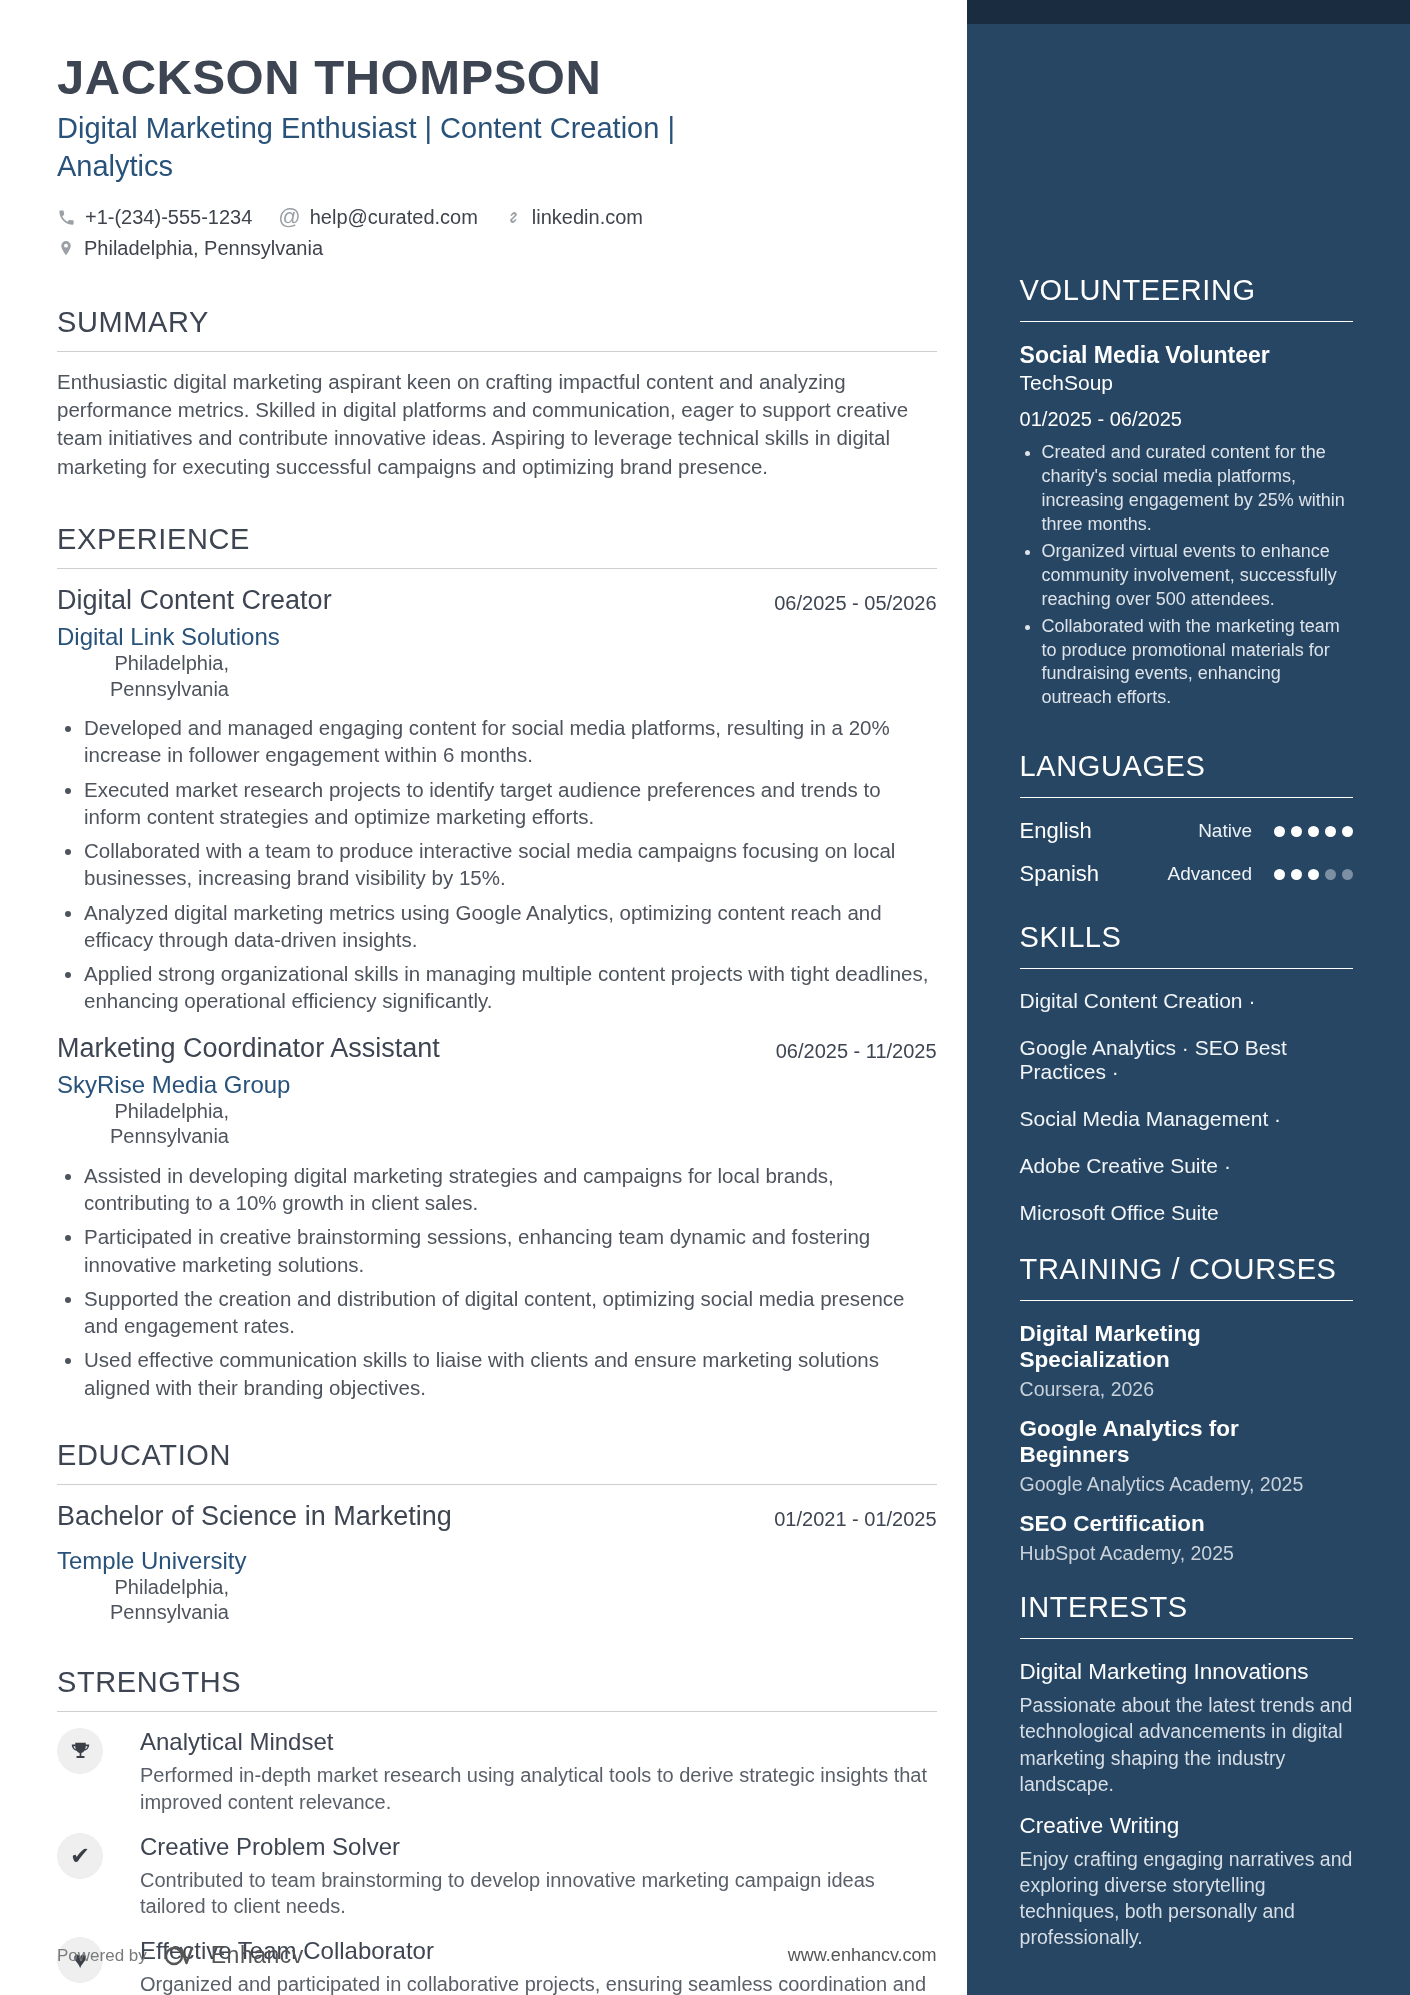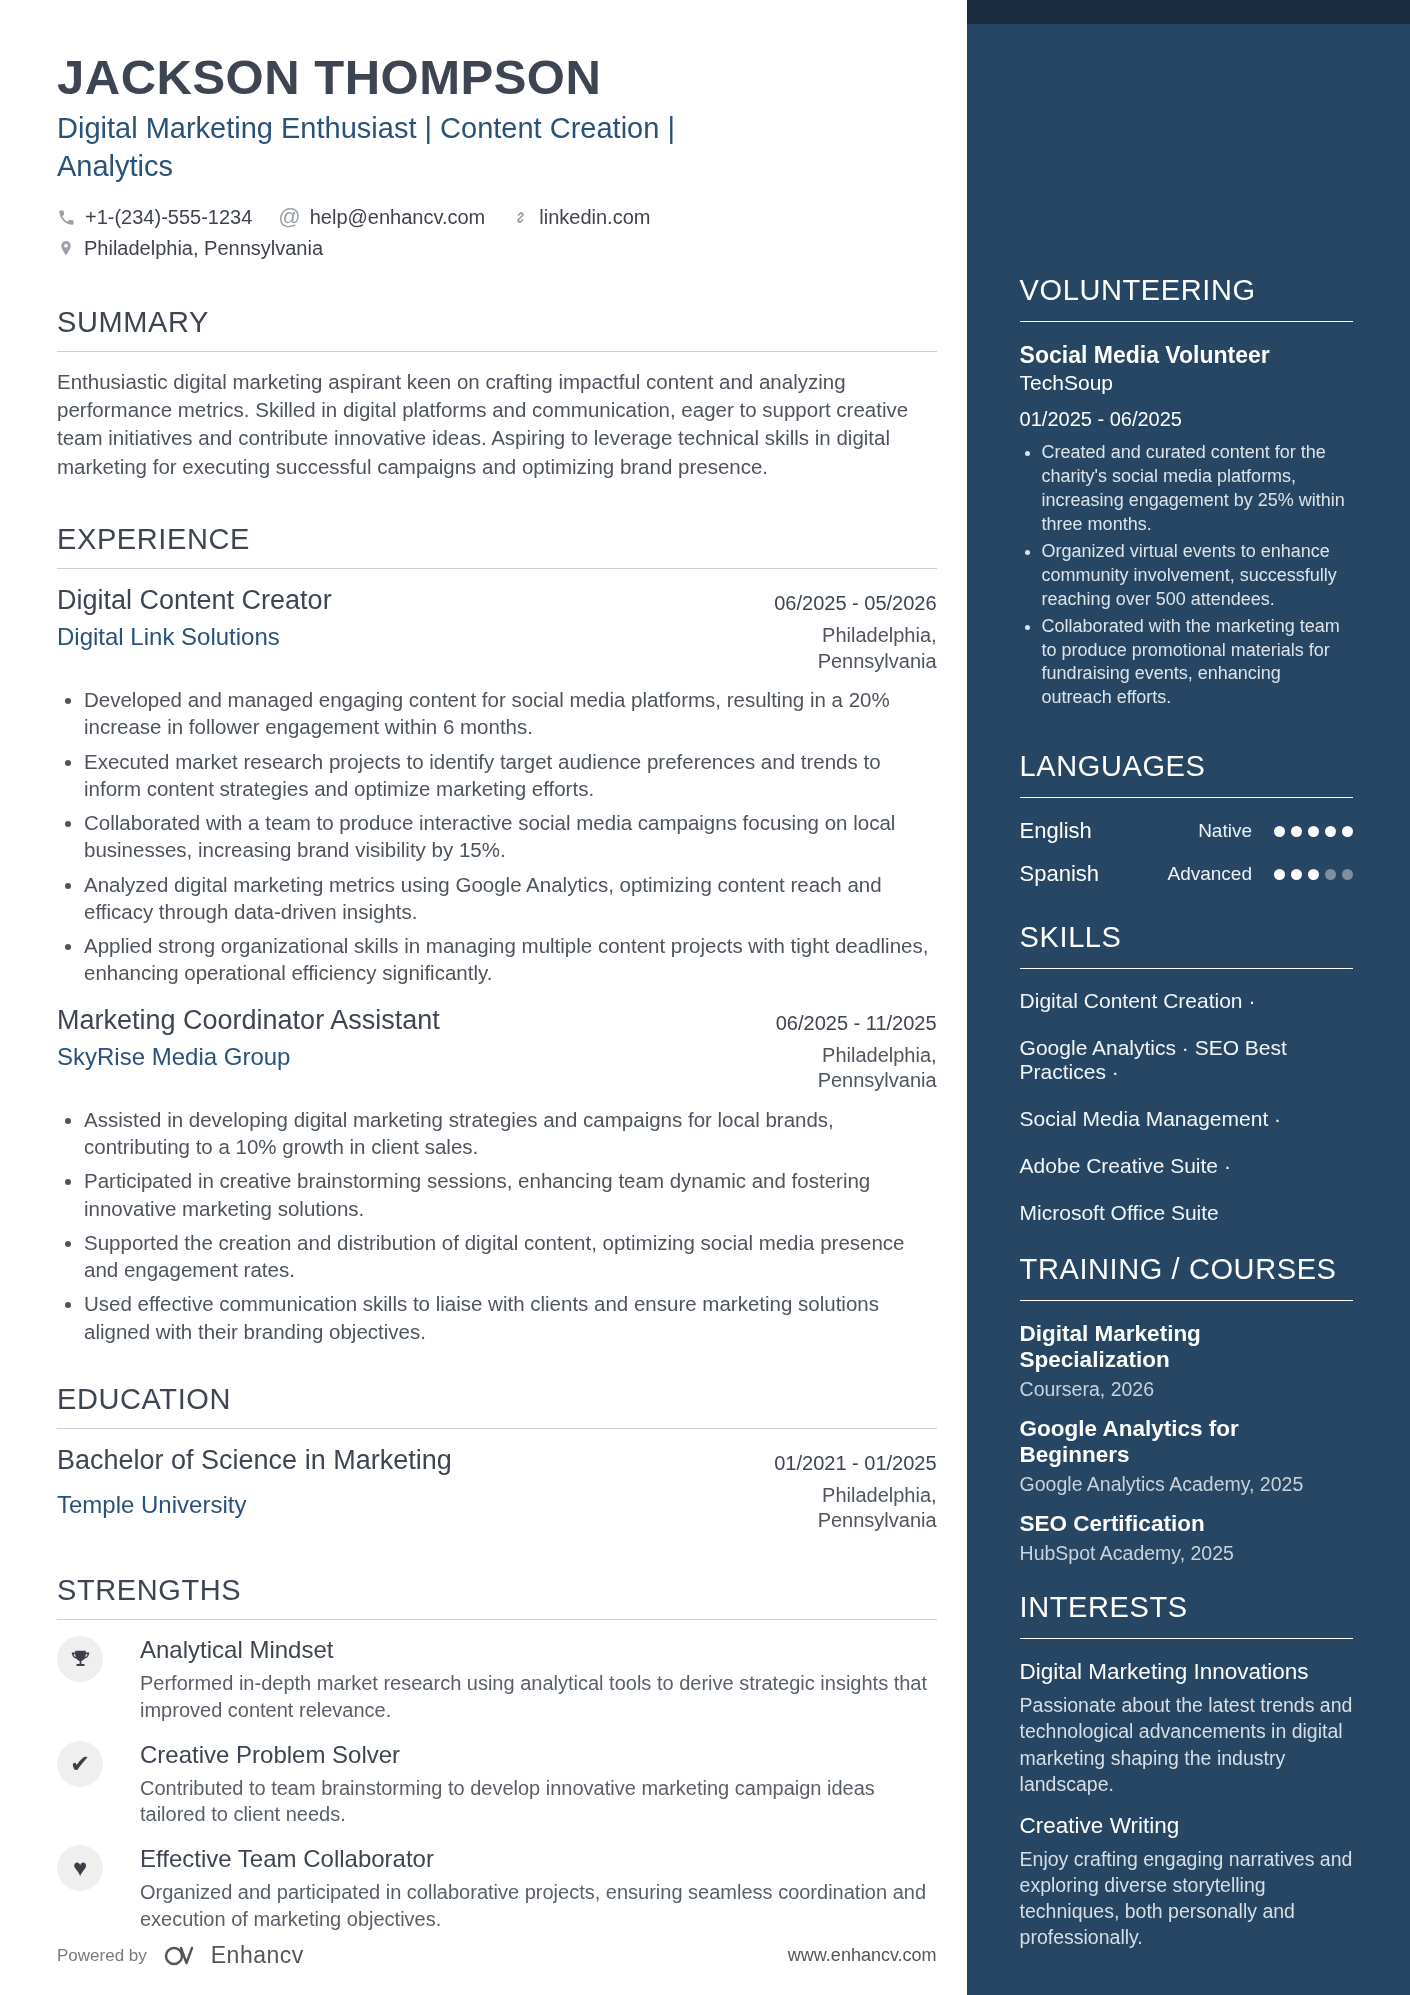--- a/index.html
+++ b/index.html
@@ -28,21 +28,21 @@
   h2.sec { font-size:29px; font-weight:400; color:#3e4552; letter-spacing:0.6px;
            padding-bottom:12px; border-bottom:1px solid #cfcfcf; margin:0 0 16px; }
   .summary h2.sec { margin-top:46px; }
   .summary p { margin:0; font-size:20.5px; line-height:1.38; color:#4e545d; }
 
   .experience h2.sec { margin-top:42px; }
   .job + .job { margin-top:18px; }
   .row-split { display:flex; justify-content:space-between; align-items:flex-start; }
   .job-title { font-size:27px; color:#3e4552; }
   .job-dates { font-size:20px; color:#3e4552; white-space:nowrap; padding-top:7px; }
-  .job-sub { margin-top:7px; }
+  .job-sub { margin-top:7px;flex-direction:column; }
   .company { font-size:24px; color:#29527a; }
   .loc { font-size:20px; color:#4e545d; text-align:right; width:172px; line-height:1.28; }
   ul.bullets { margin:12px 0 0; padding-left:27px; }
   ul.bullets li { font-size:20.5px; line-height:1.33; color:#4e545d; margin-bottom:7px; }
 
   .education h2.sec { margin-top:38px; }
   .degree { font-size:27px; color:#3e4552; }
   .school { font-size:24px; color:#29527a; margin-top:8px; }
 
   .strengths h2.sec { margin-top:40px; }
@@ -106,21 +106,21 @@
       <span class="c-item">
         <span class="c-icon">
           <svg width="19" height="19" viewBox="0 0 24 24" fill="currentColor">
               <path d="M6.6 10.8c1.5 2.8 3.8 5.1 6.6 6.6l2.2-2.2c.3-.3.7-.4 1-.2 1.1.4 2.3.6 3.6.6.6 0 1 .4 1 1V20c0 .6-.4 1-1 1C10.6 21 3 13.4 3 4c0-.6.4-1 1-1h3.5c.6 0 1 .4 1 1 0 1.3.2 2.5.6 3.6.1.3 0 .7-.2 1l-2.3 2.2z"></path>
             </svg>
         </span>
         <span>+1-(234)-555-1234</span>
       </span>
       <span class="c-item">
         <span class="c-icon at-glyph">@</span>
-        <span>help@enhancv.com</span>
+        <span>help@curated.com</span>
       </span>
       <span class="c-item">
         <span class="c-icon">
           <svg width="19" height="19" viewBox="0 0 24 24" fill="currentColor">
               <path d="M10.6 13.4a1 1 0 0 0 1.4 0l2.8-2.8a3 3 0 1 0-4.2-4.2L8.8 8.2a1 1 0 1 0 1.4 1.4l1.8-1.8a1 1 0 0 1 1.4 1.4l-2.8 2.8a1 1 0 0 0 0 1.4zm2.8-2.8a1 1 0 0 0-1.4 0l-2.8 2.8a3 3 0 1 0 4.2 4.2l1.8-1.8a1 1 0 1 0-1.4-1.4l-1.8 1.8a1 1 0 0 1-1.4-1.4l2.8-2.8a1 1 0 0 0 0-1.4z"></path>
             </svg>
         </span>
         <span>linkedin.com</span>
       </span>
     </div>

